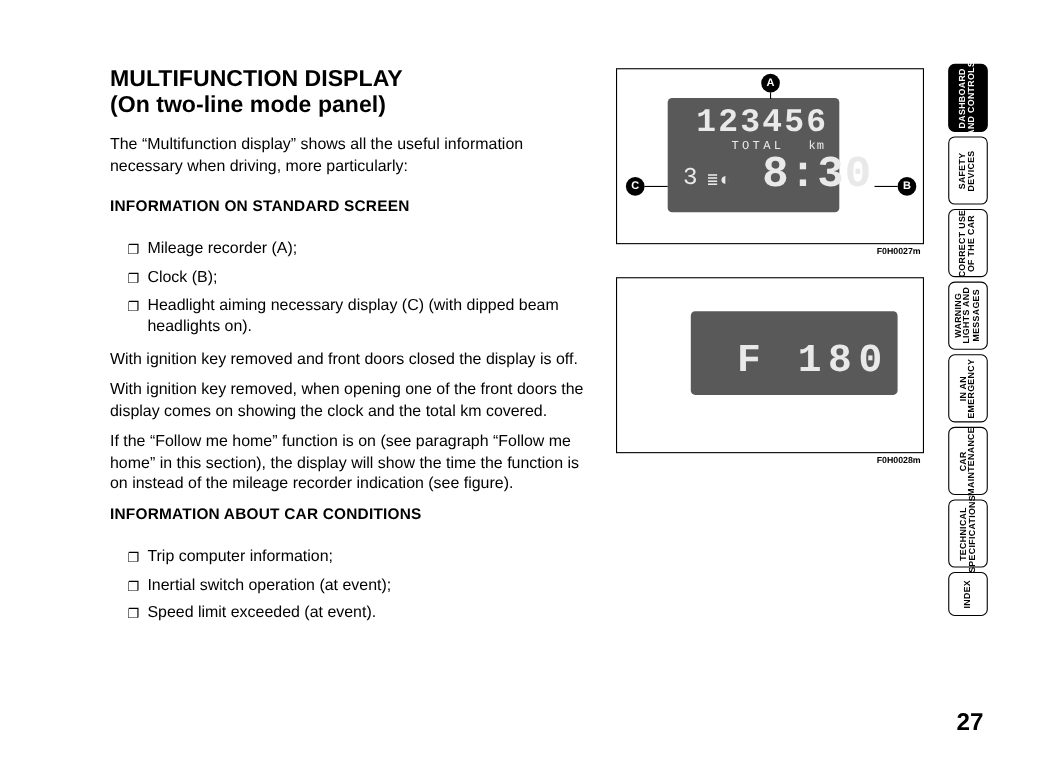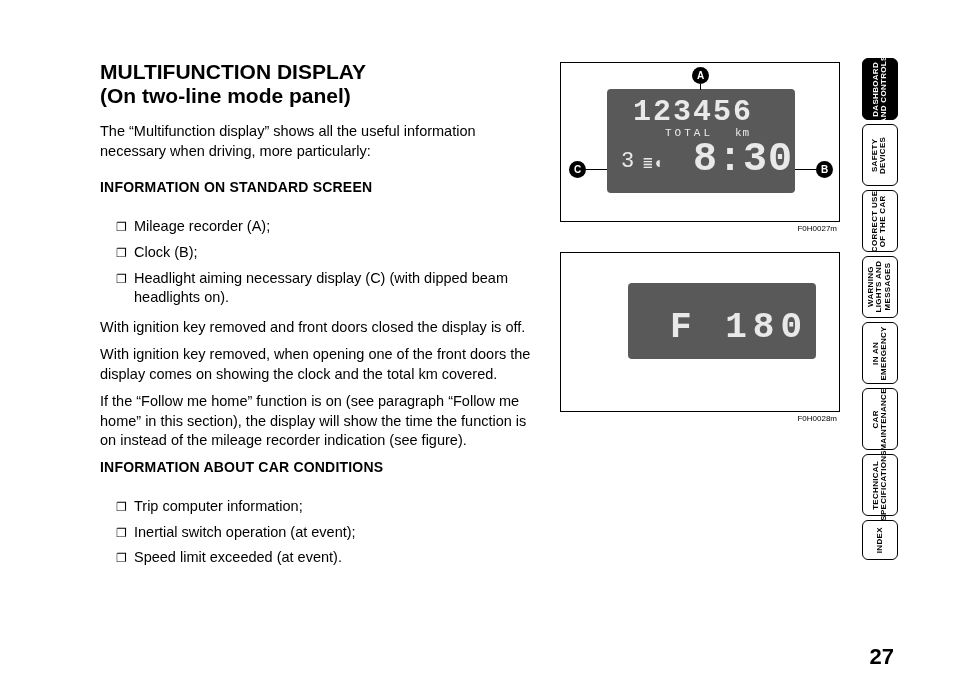--- a/index.html
+++ b/index.html
@@ -71,28 +71,28 @@
     height: 160px;
     position: relative;
     margin-bottom: 30px;
     background: #fff;
   }
   .fig-caption {
     position: absolute;
     right: 2px;
     bottom: -12px;
     font-size: 8px;
-    font-weight: normal;
+    font-weight: bold;
   }
   .lcd {
     position: absolute;
     background: #595959;
     border-radius: 4px;
   }
-  .lcd1 { left: 46px; top: 26px; width: 188px; height: 104px; }
+  .lcd1 { left: 46px; top: 26px; width: 156px; height: 104px; }
   .lcd2 { left: 46px; top: 30px; width: 188px; height: 76px; margin-left: 21px; }
   .lcd-txt {
     position: absolute;
     color: #e9e9e9;
     font-family: "Courier New", monospace;
     letter-spacing: 2px;
   }
   .odo     { left: 26px; top: 6px;  font-size: 30px; font-weight: bold; }
   .total   { left: 58px; top: 38px; font-size: 11px; letter-spacing: 3px; }
   .km      { left: 128px; top: 38px; font-size: 11px; letter-spacing: 1px; }

